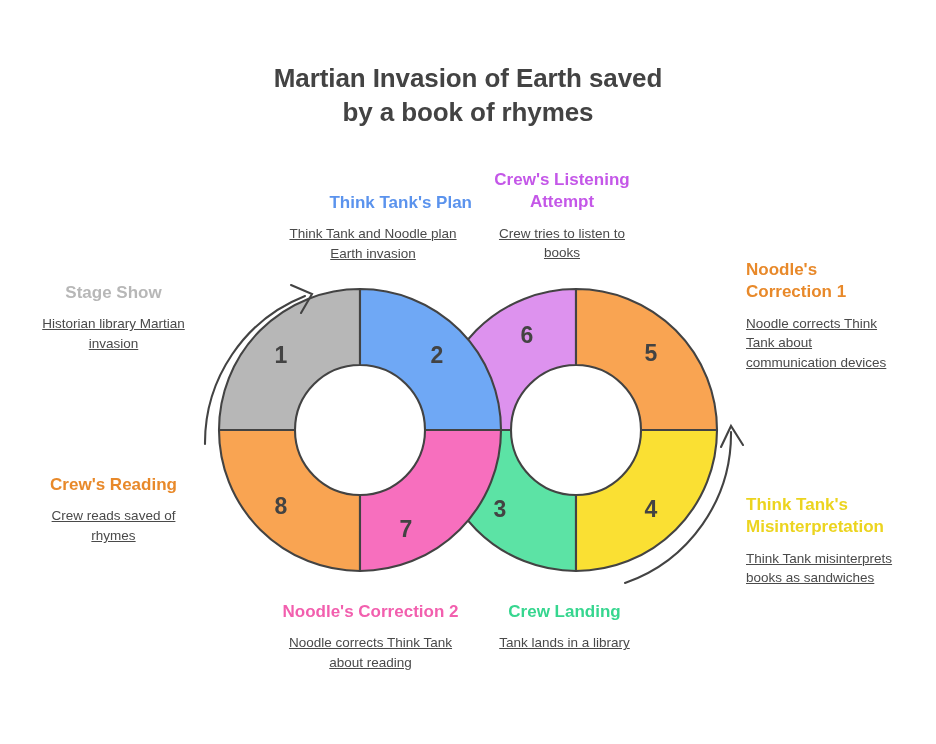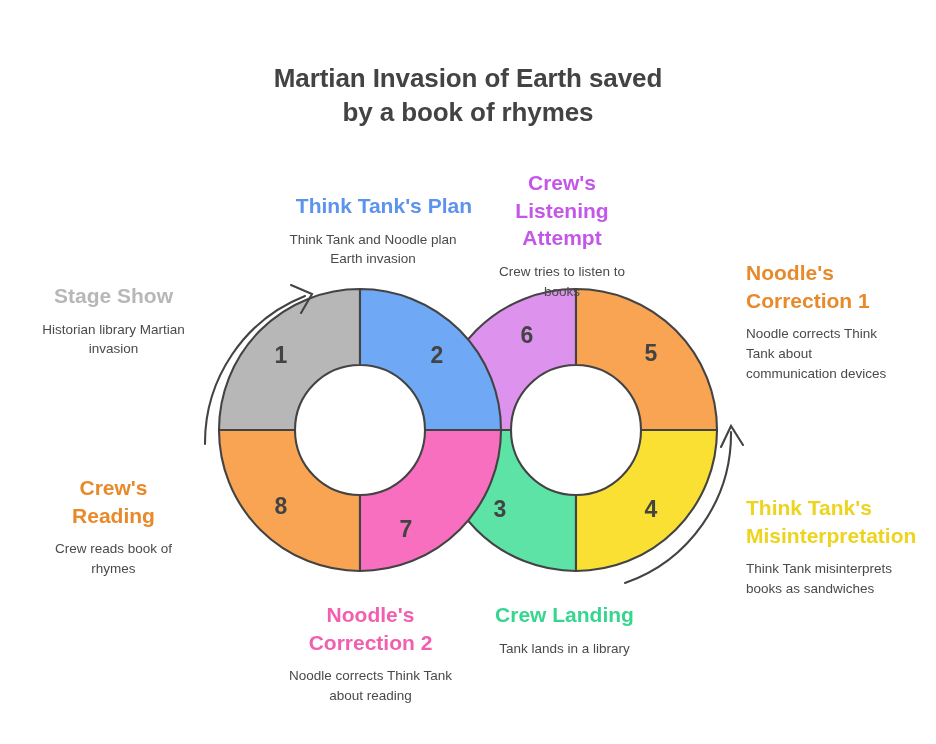--- a/index.html
+++ b/index.html
@@ -30,31 +30,32 @@
     font-size: 26px;
     font-weight: bold;
     line-height: 1.3;
     color: #434343;
     letter-spacing: -0.1px;
   }
   .node {
     position: absolute;
   }
   .node .node-title {
-    font-size: 21px;
+    font-size: 17px;
     font-weight: bold;
     line-height: 1.32;
     margin: 0 0 10px 0;
   }
   .node .node-desc {
     font-size: 13.5px;
     font-weight: normal;
     line-height: 1.45;
     color: #4a4a4a;
     margin: 0;
+    text-decoration: underline;
   }
   .align-center { text-align: center; }
   .align-right  { text-align: center; }
   .align-left   { text-align: left; }
 
   svg.diagram {
     position: absolute;
     left: 0;
     top: 0;
     width: 936px;
@@ -164,16 +165,16 @@
     <div class="node-desc">Tank lands in a library</div>
   </div>
 
   <div class="node align-center" style="left:282px; top:601px; width:177px;">
     <div class="node-title" style="color:#f25fae;">Noodle's Correction 2</div>
     <div class="node-desc">Noodle corrects Think Tank about reading</div>
   </div>
 
   <div class="node align-right" style="left:36px; top:474px; width:155px;">
     <div class="node-title" style="color:#e8892a;">Crew's Reading</div>
-    <div class="node-desc">Crew reads book of rhymes</div>
+    <div class="node-desc">Crew reads saved of rhymes</div>
   </div>
 
 </div>
 
 </body></html>

